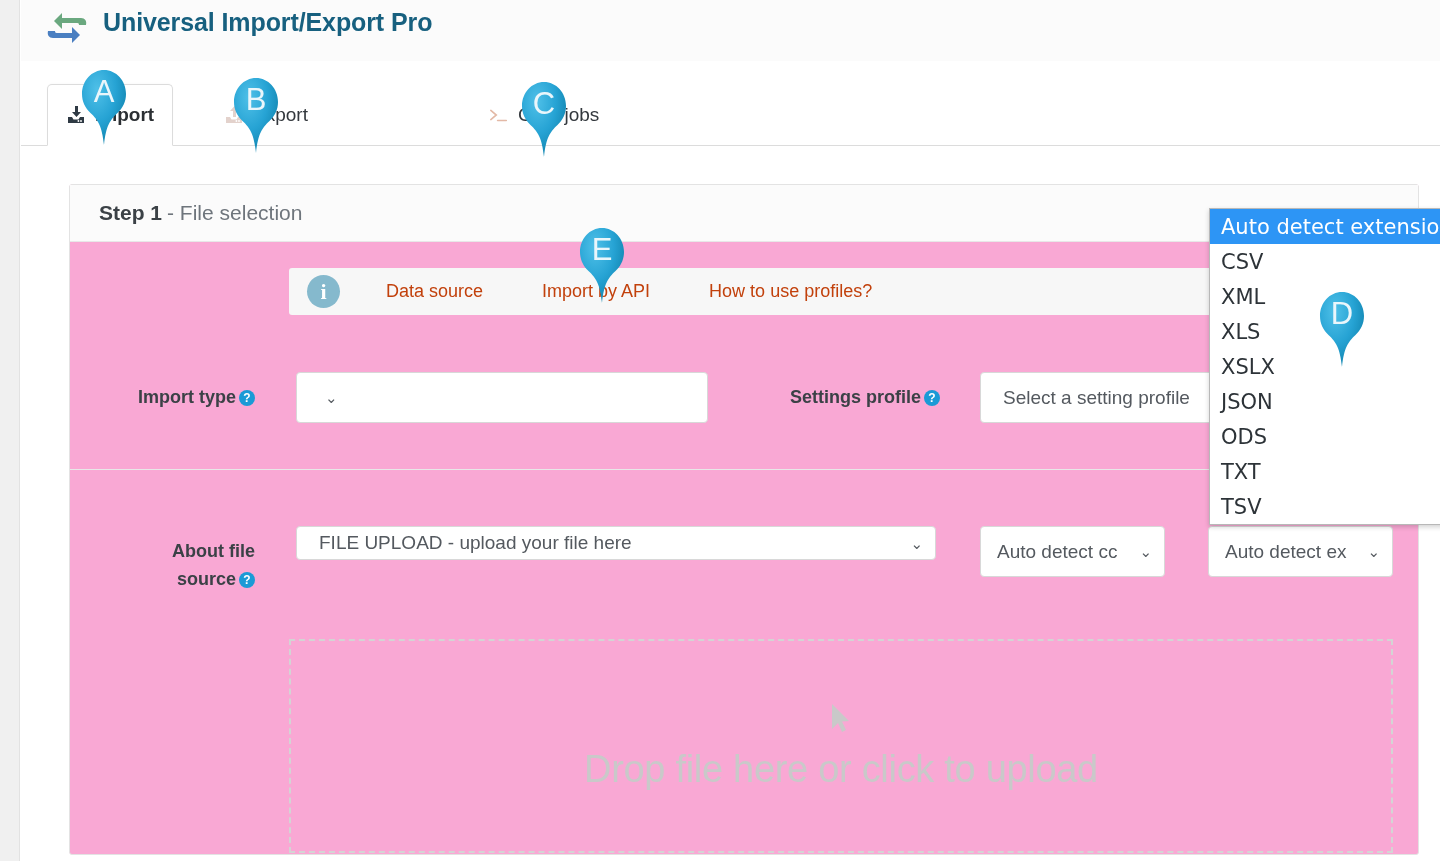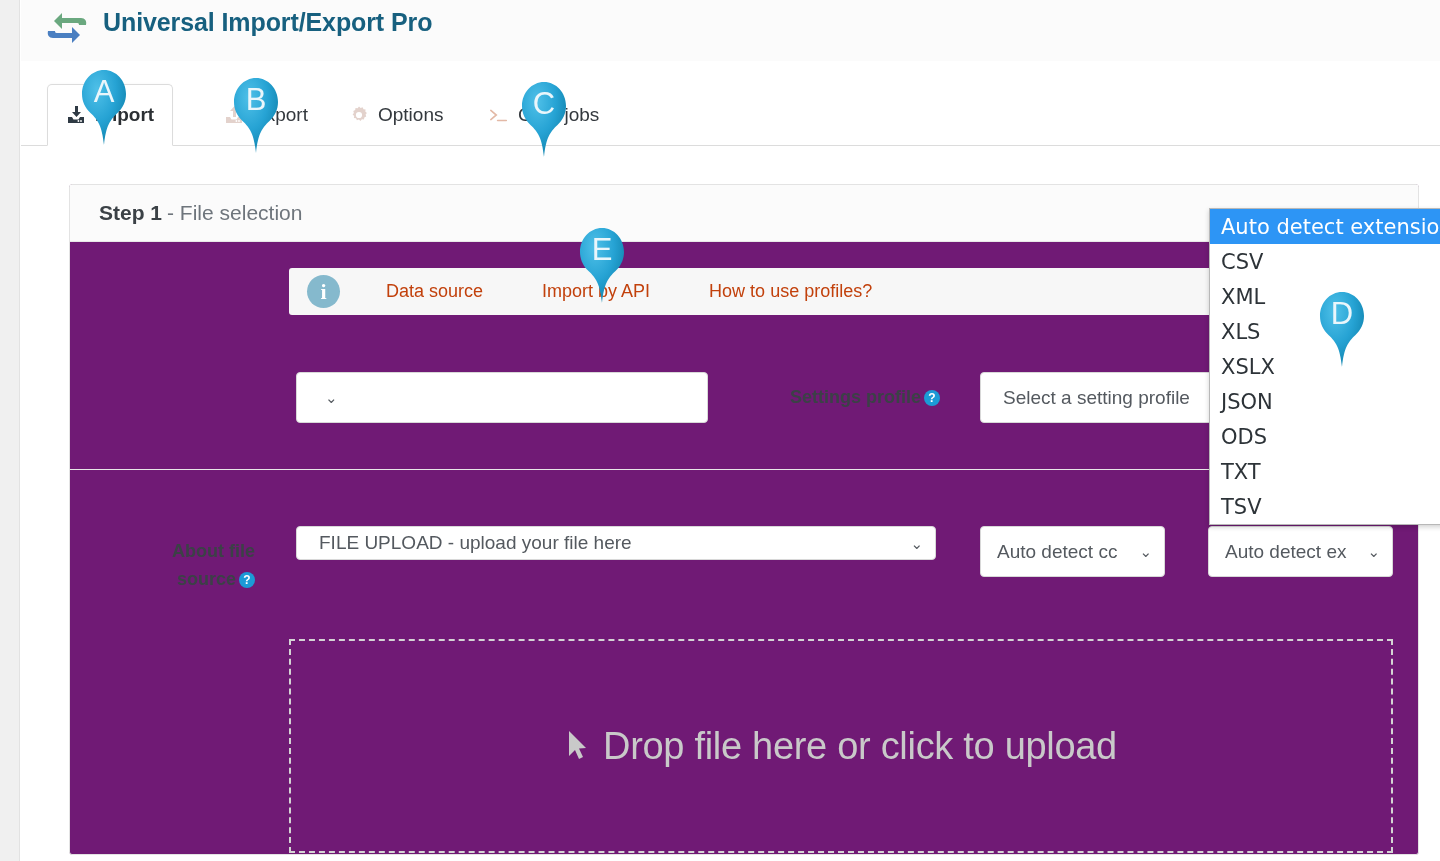--- a/index.html
+++ b/index.html
@@ -96,21 +96,21 @@
     flex: none;
   }
 
   
   .step-panel {
     position: absolute;
     left: 69px; top: 184px;
     width: 1350px;
     border: 1px solid #e3e3e3;
     border-radius: 3px;
-    background: #701a75;
+    background: #f9a8d4;
   }
   .step-head {
     height: 57px;
     background: #fbfbfb;
     border-bottom: 1px solid #e8e8e8;
     display: flex;
     align-items: center;
     padding-left: 29px;
     font-size: 21px;
     color: #6e757c;
@@ -211,20 +211,21 @@
   .dropzone {
     position: absolute;
     left: 289px; top: 639px;
     width: 1104px; height: 214px;
     border: 2px dashed #d4d4d4;
     display: flex;
     align-items: center;
     justify-content: center;
     gap: 12px;
     cursor: pointer;
+    flex-direction: column;
   }
   .dropzone .dz-text {
     font-size: 38px;
     color: #c9c9c9;
     font-weight: 300;
     letter-spacing: -0.3px;
   }
   .cursor-glyph { width: 26px; height: 34px; flex: none; }
 
   
@@ -308,29 +309,20 @@
         <svg width="20" height="20" viewBox="0 0 20 20">
           <path d="M9 12 h3 V6 h3 L10.5 1 L6 6 h3 z" fill="#e3d2cc"></path>
           <path d="M2 12 h4 l1.5 2.5 h5 L14 12 h4 v6 H2 z" fill="#e3d2cc"></path>
           <circle cx="15" cy="16" r="0.9" fill="#ffffff"></circle>
           <circle cx="12.4" cy="16" r="0.9" fill="#ffffff"></circle>
         </svg>
       </span>
       <span>Export</span>
     </div>
 
-    <div class="tab" style="left:310px;">
-      <span class="tabicon">
-        <svg width="20" height="20" viewBox="0 0 20 20">
-          <path d="M10 1.6 l1.6 1.3 2-0.6 0.9 1.9 2.1 0.3 -0.3 2.1 1.6 1.4 -1.3 1.6 0.6 2 -1.9 0.9 -0.3 2.1 -2.1-0.3 -1.4 1.6 -1.6-1.3 -2 0.6 -0.9-1.9 -2.1-0.3 0.3-2.1 -1.6-1.4 1.3-1.6 -0.6-2 1.9-0.9 0.3-2.1 2.1 0.3 z" fill="#e3d2cc"></path>
-          <circle cx="10" cy="10" r="3.1" fill="#ffffff"></circle>
-        </svg>
-      </span>
-      <span>Options</span>
-    </div>
 
     <div class="tab" style="left:450px;">
       <span class="tabicon">
         <svg width="22" height="20" viewBox="0 0 22 20">
           <path d="M2 5 L8 10 L2 15" stroke="#e3b9a6" stroke-width="1.8" fill="none" stroke-linecap="round"></path>
           <path d="M9.5 16 H19" stroke="#e3b9a6" stroke-width="1.8" stroke-linecap="round"></path>
         </svg>
       </span>
       <span>Cron jobs</span>
     </div>
@@ -349,20 +341,23 @@
 
   <div class="infobar">
     <span class="info-icon">i</span>
     <span class="info-link">Data source</span>
     <span class="info-link">Import by API</span>
     <span class="info-link">How to use profiles?</span>
   </div>
 
   <div class="divider" style="left:70px; top:469px; width:1348px;"></div>
 
+  <div class="row-label" style="left:0px; top:383px; width:255px;">
+    <span>Import type</span><span class="help-badge">?</span>
+  </div>
   <div class="sel" style="left:296px; top:372px; width:412px; height:51px;">
     <span class="caret">⌄</span>
   </div>
 
   <div class="row-label" style="left:660px; top:383px; width:280px;">
     <span>Settings profile</span><span class="help-badge">?</span>
   </div>
   <div class="sel" style="left:980px; top:372px; width:412px; height:51px;">
     <span class="val">Select a setting profile</span>
     <span class="caret">⌄</span>

